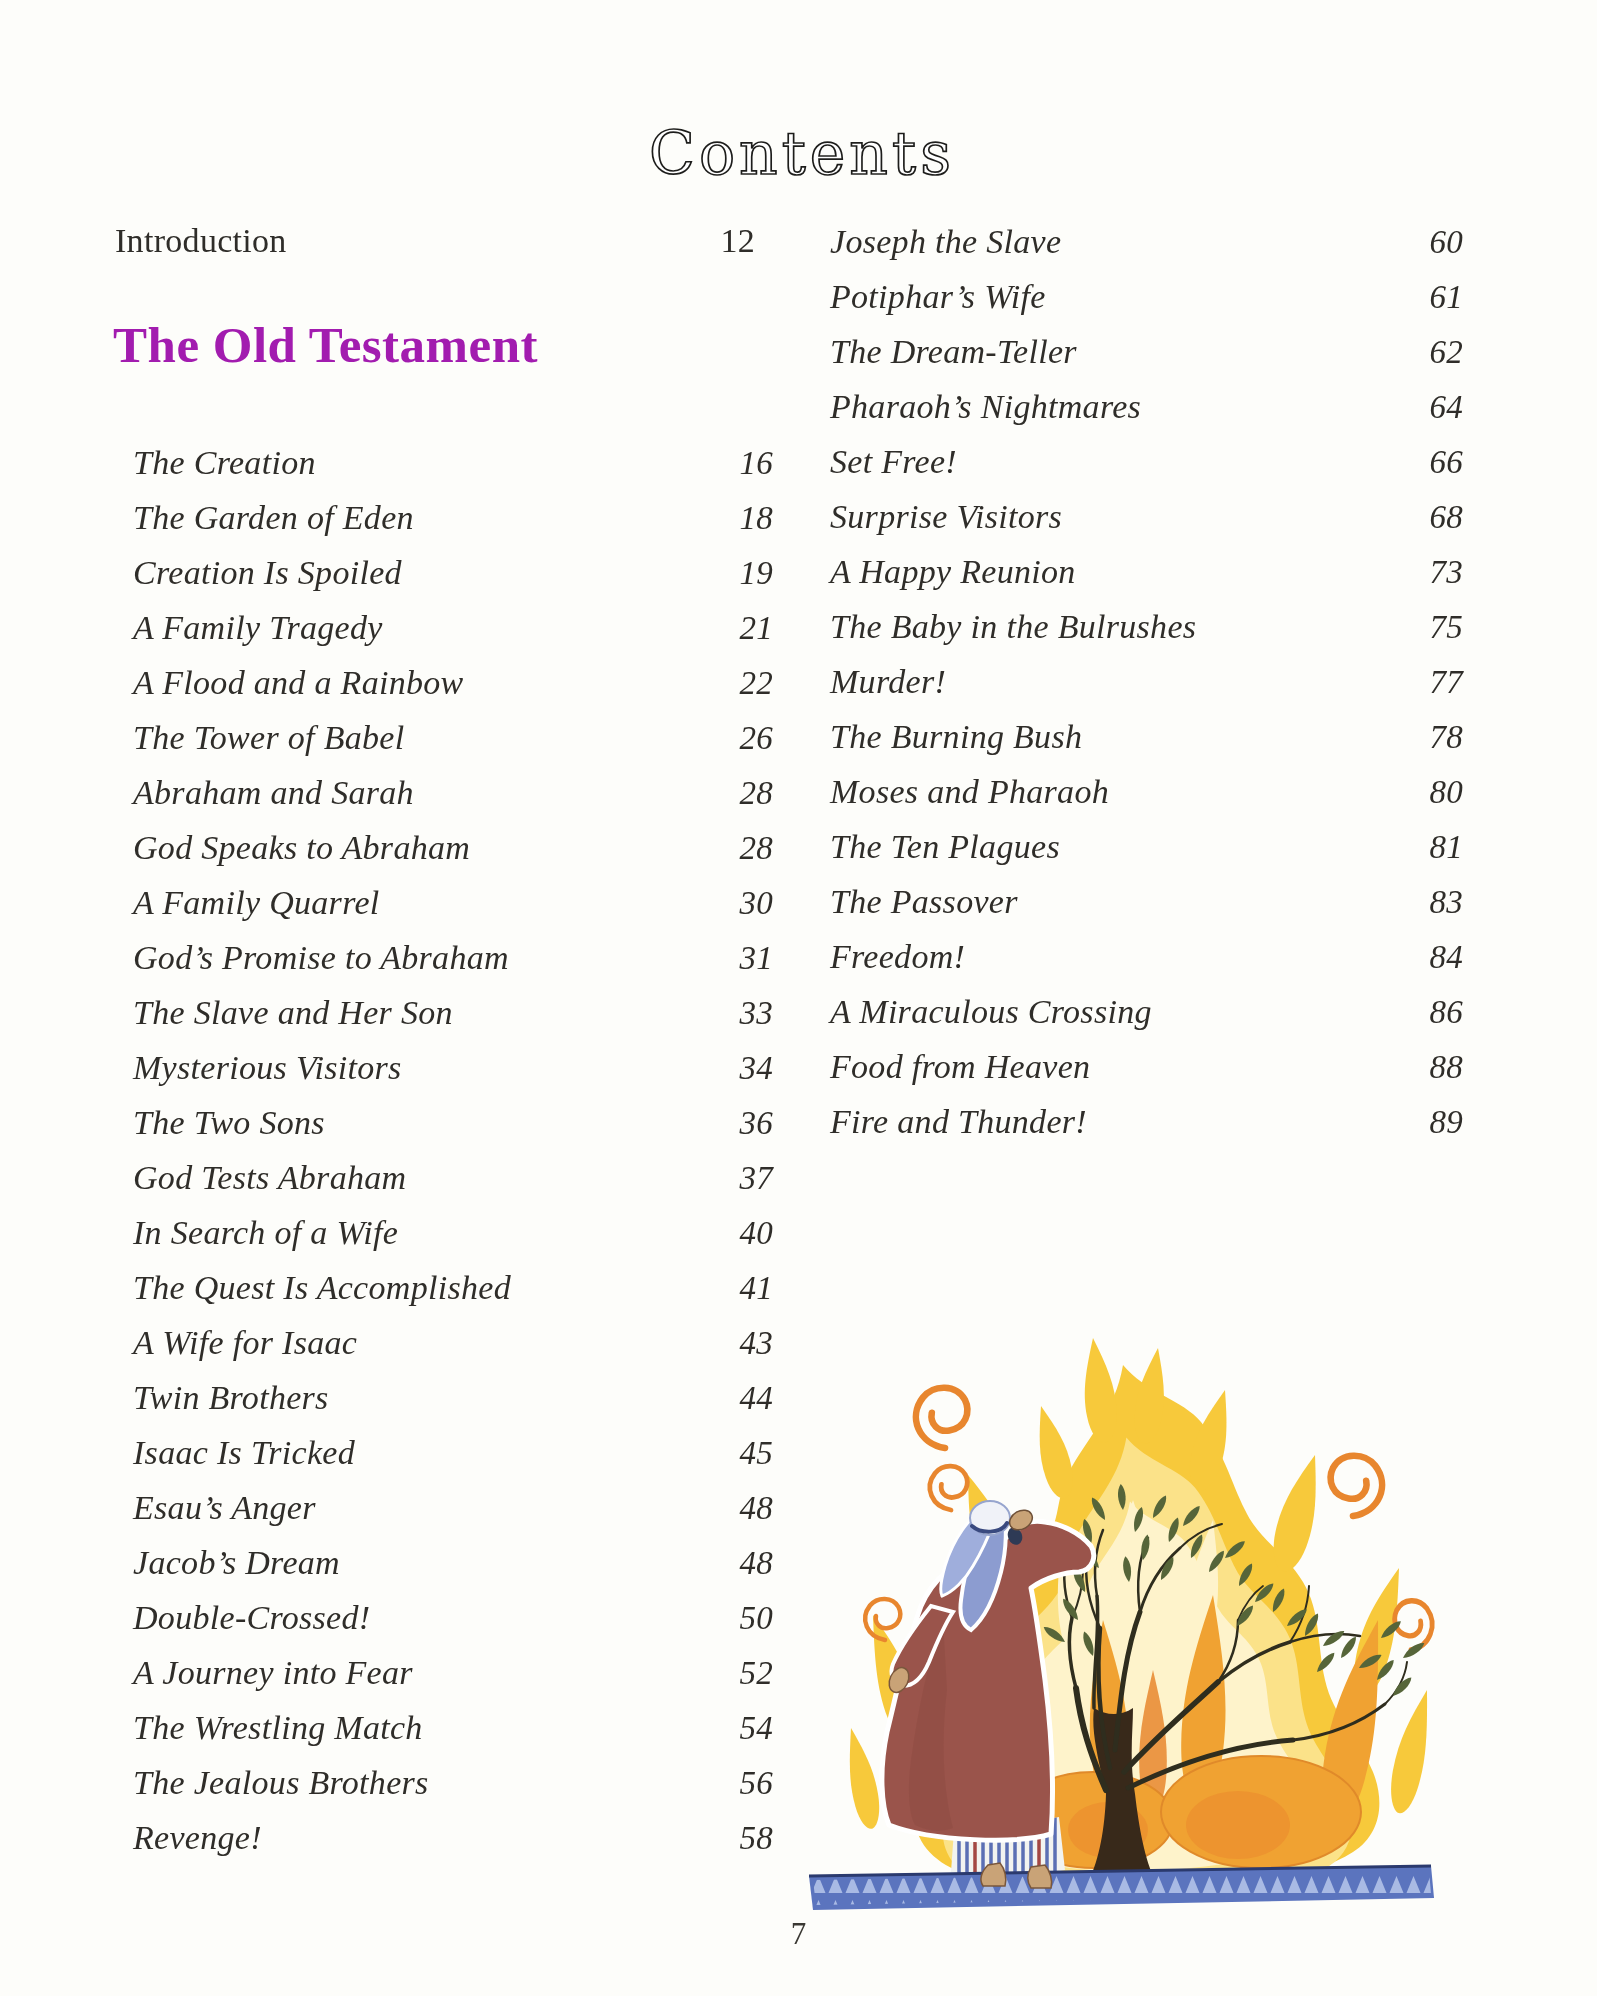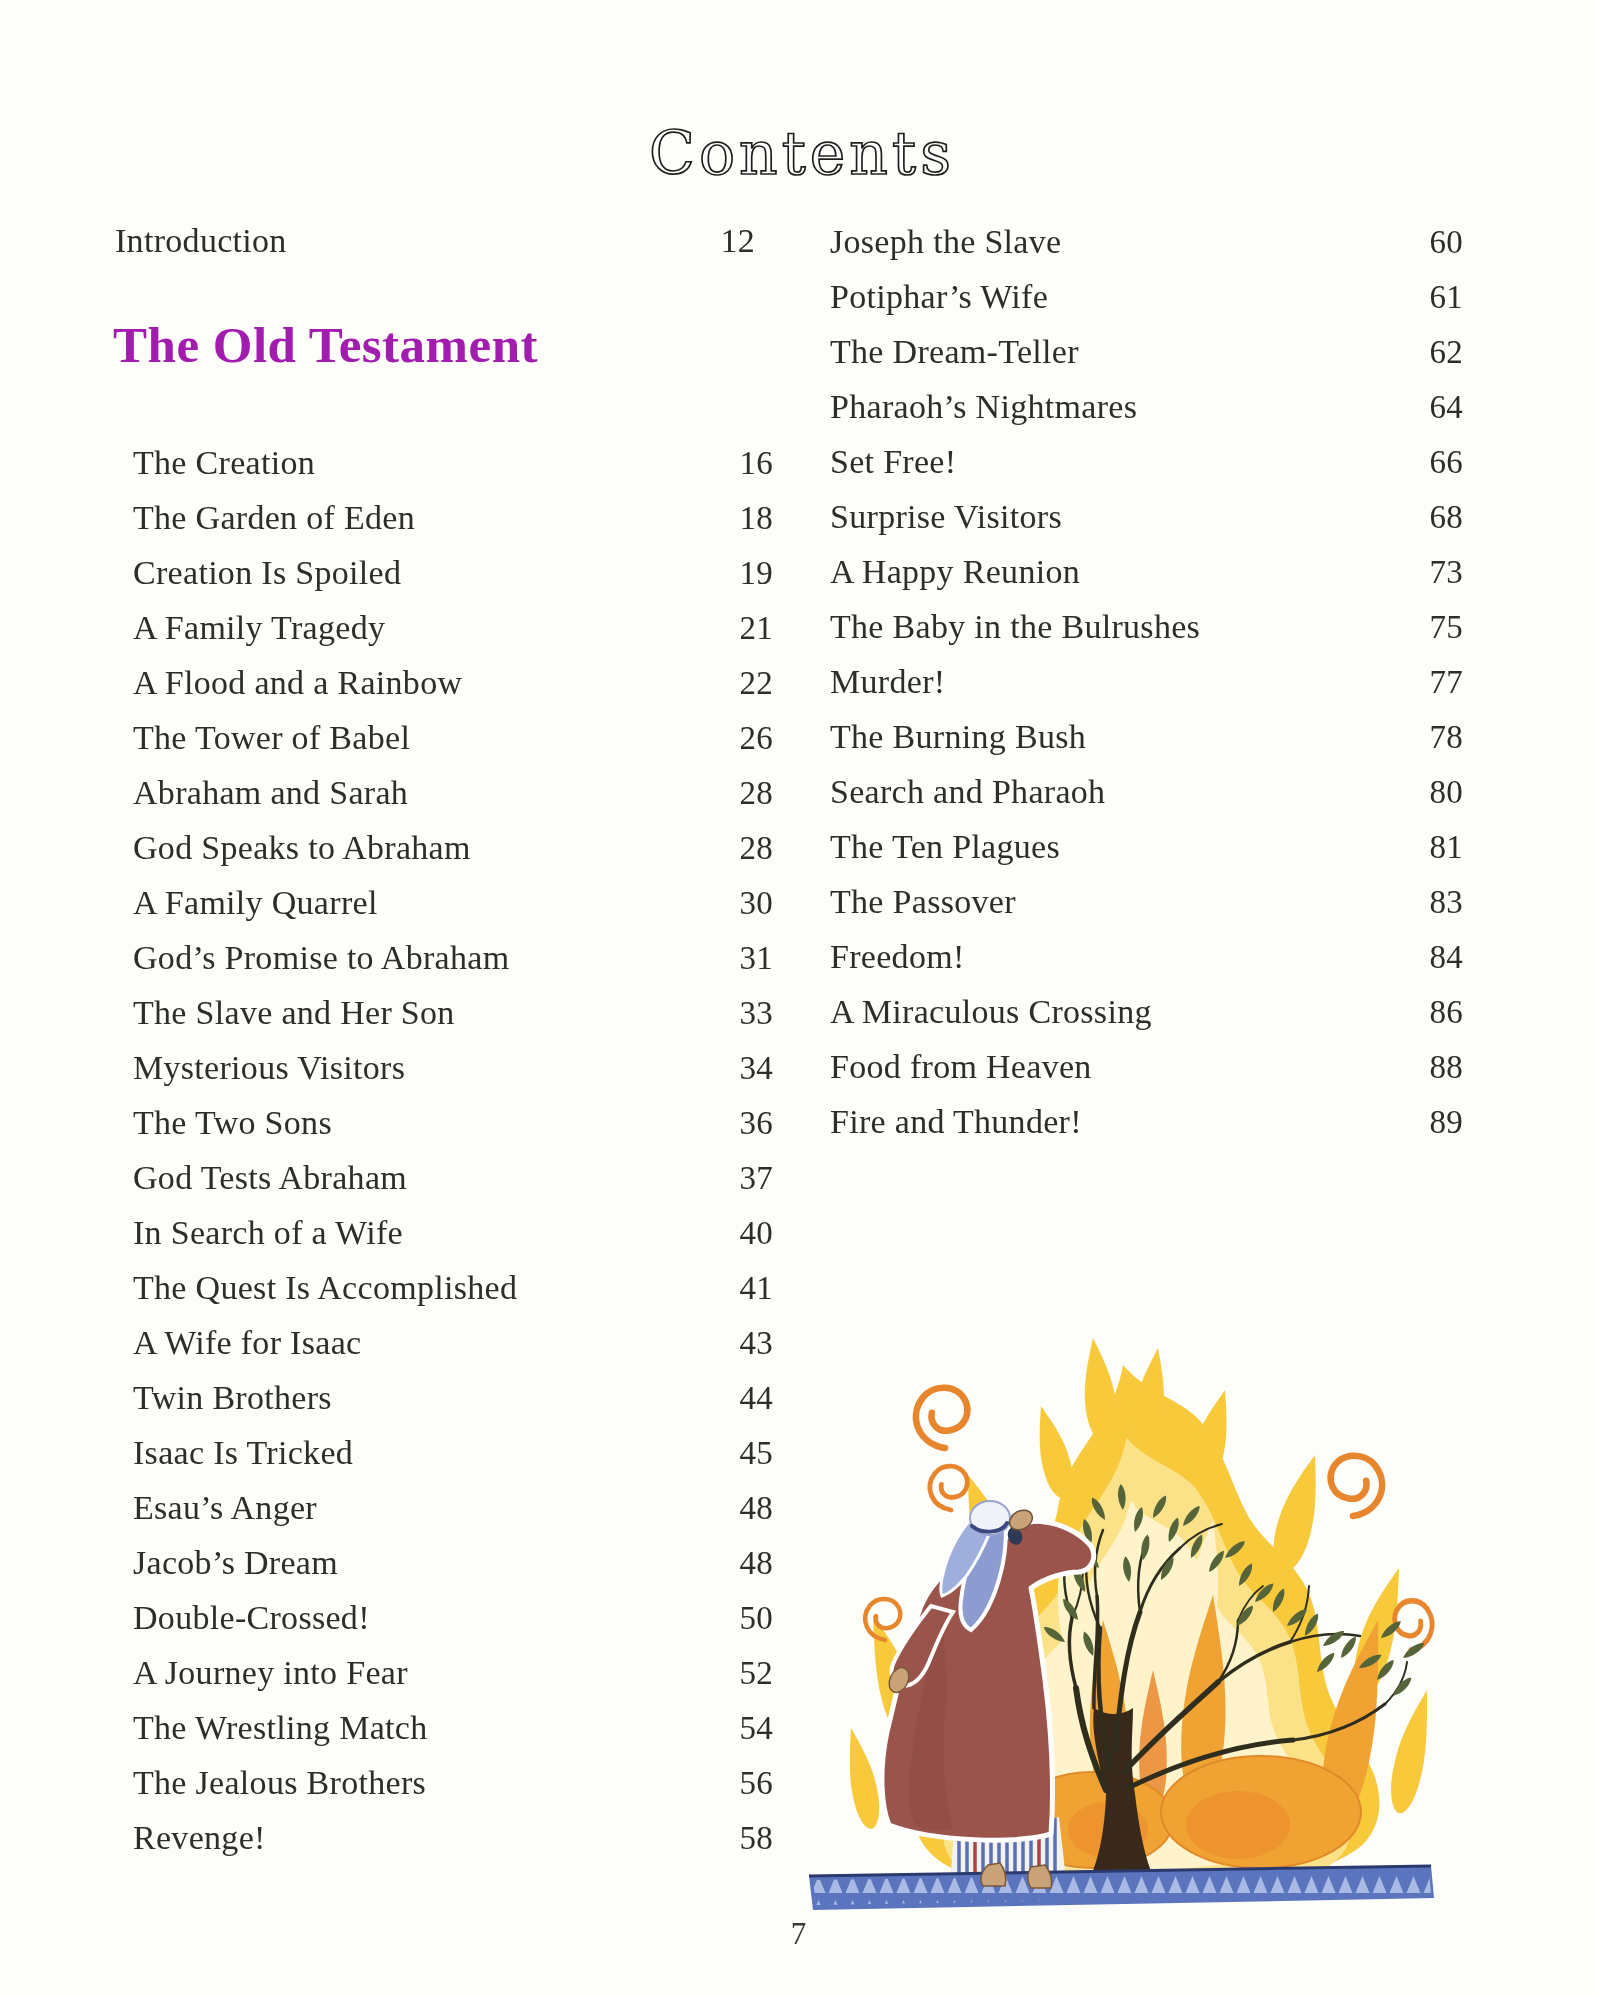--- a/index.html
+++ b/index.html
@@ -25,21 +25,21 @@
     position:absolute;left:113px;top:316px;
     font-family:"Liberation Serif", serif;
     font-weight:bold;font-size:51px;letter-spacing:.5px;color:#a21caf;
     white-space:nowrap;
   }
   .toc{position:absolute;display:block;}
   .toc-left{left:133px;top:444px;width:640px;}
   .toc-right{left:830px;top:223px;width:633px;}
   .toc .row{
     display:flex;justify-content:space-between;align-items:baseline;
-    height:55px;font-size:34px;letter-spacing:.3px;
+    height:55px;font-size:34px;letter-spacing:.3px;font-style:italic;
   }
   .toc .row .pg{font-size:33px;}
   .illus-wrap{position:absolute;left:793px;top:1320px;width:650px;height:610px;}
   .footer{
     position:absolute;top:1916px;left:0;width:1597px;
     text-align:center;font-size:31px;color:#3a3833;
   }
 </style>
 </head>
 <body>
@@ -239,21 +239,21 @@
         <span>Murder!</span>
         <span class="pg">77</span>
       </div>
 
       <div class="row">
         <span>The Burning Bush</span>
         <span class="pg">78</span>
       </div>
 
       <div class="row">
-        <span>Search and Pharaoh</span>
+        <span>Moses and Pharaoh</span>
         <span class="pg">80</span>
       </div>
 
       <div class="row">
         <span>The Ten Plagues</span>
         <span class="pg">81</span>
       </div>
 
       <div class="row">
         <span>The Passover</span>

